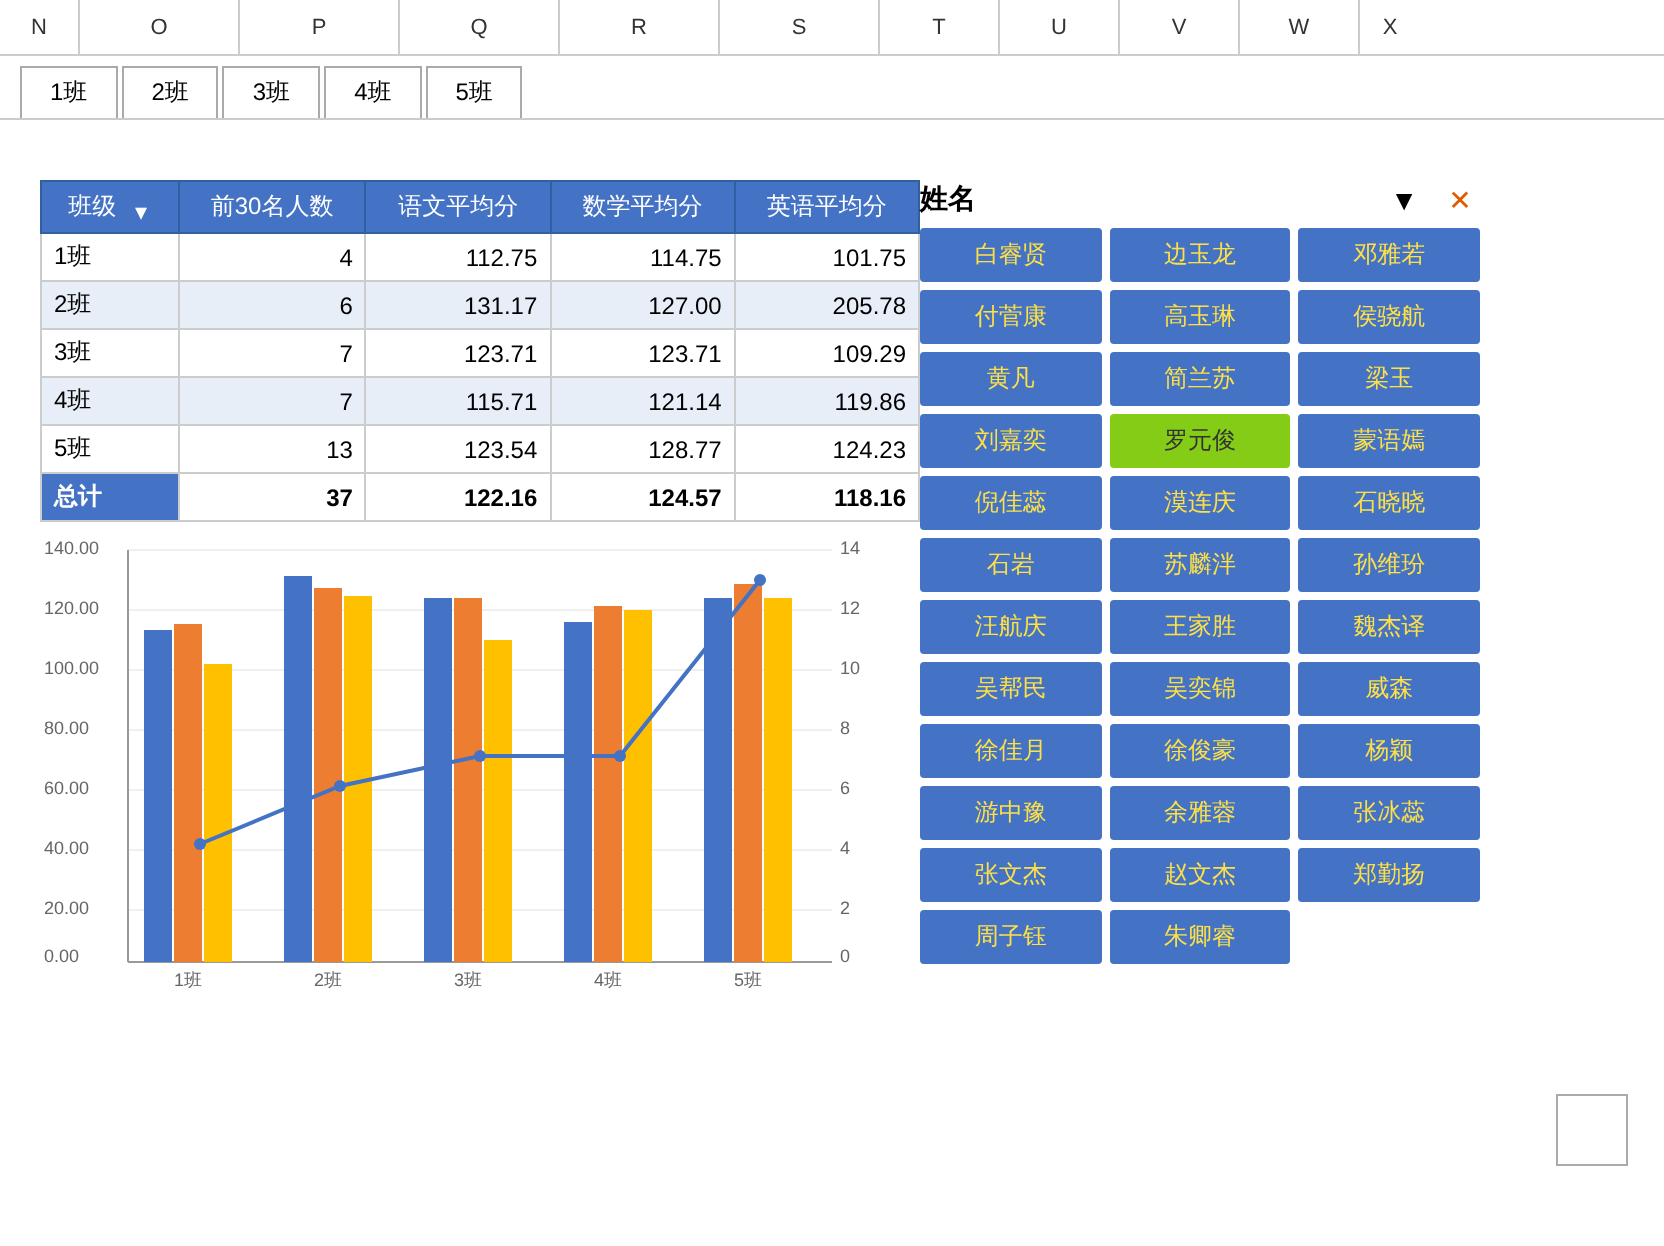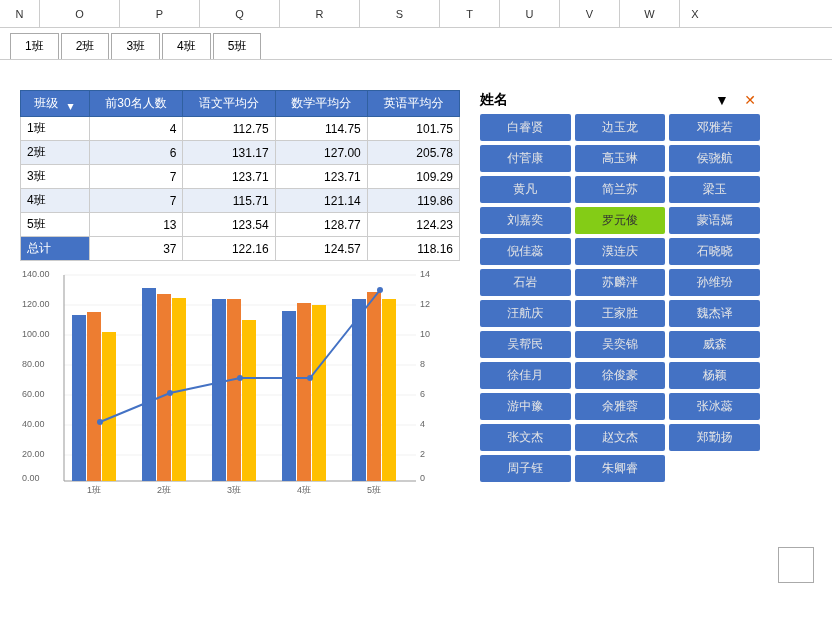--- a/index.html
+++ b/index.html
@@ -51,21 +51,20 @@
       height: 26px;
       display: flex;
       align-items: center;
       margin-right: 2px;
     }
 
     
     .main-area {
       display: flex;
       padding: 10px 10px 10px 20px;
-      gap: 20px;
       margin-top: 20px;
     }
 
     
     .left-section {
       width: 440px;
       flex-shrink: 0;
     }
 
     
@@ -91,21 +90,21 @@
       text-align: left;
     }
     .data-table tr:nth-child(even) {
       background: #e8eef8;
     }
     .data-table tr:nth-child(odd) {
       background: #fff;
     }
     .data-table .total-row {
       background: #fff !important;
-      font-weight: normal;
+      font-weight: bold;
       margin-top: 31px;
     }
     .data-table .total-row td:first-child {
       background: #4472C4;
       color: #fff;
     }
     .sort-icon {
       display: inline-block;
       width: 10px;
       height: 10px;
@@ -147,21 +146,21 @@
       cursor: pointer;
       font-size: 14px;
     }
     .name-grid {
       display: grid;
       grid-template-columns: repeat(3, 1fr);
       gap: 4px;
     }
     .name-tag {
       background: #4472C4;
-      color: #e5e5e5;
+      color: #fde047;
       text-align: center;
       padding: 5px 4px;
       border-radius: 2px;
       font-size: 12px;
       cursor: pointer;
     }
     .name-tag.highlighted {
       background: #84cc16;
       color: #333;
     }

